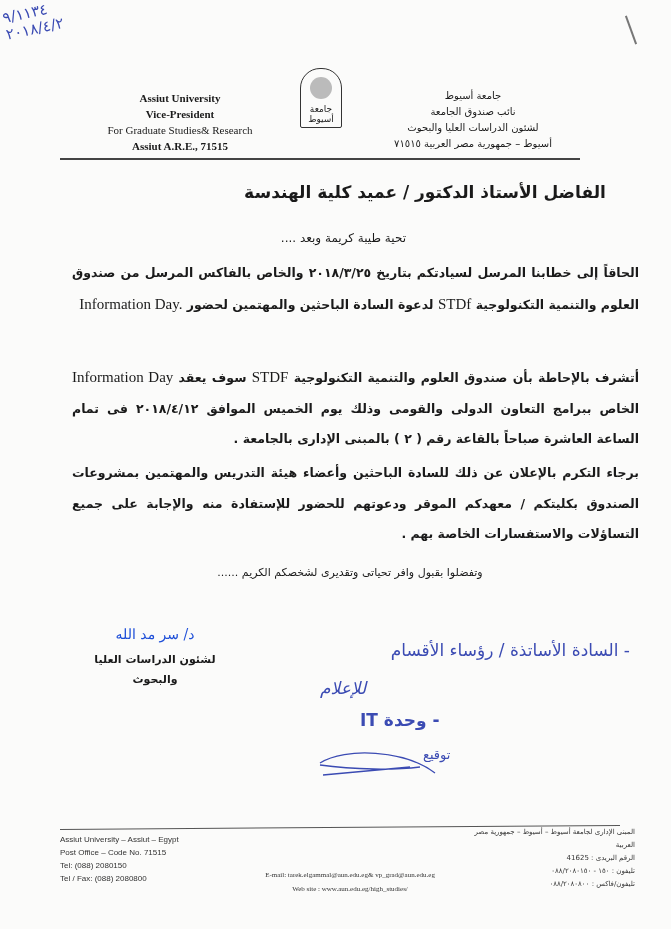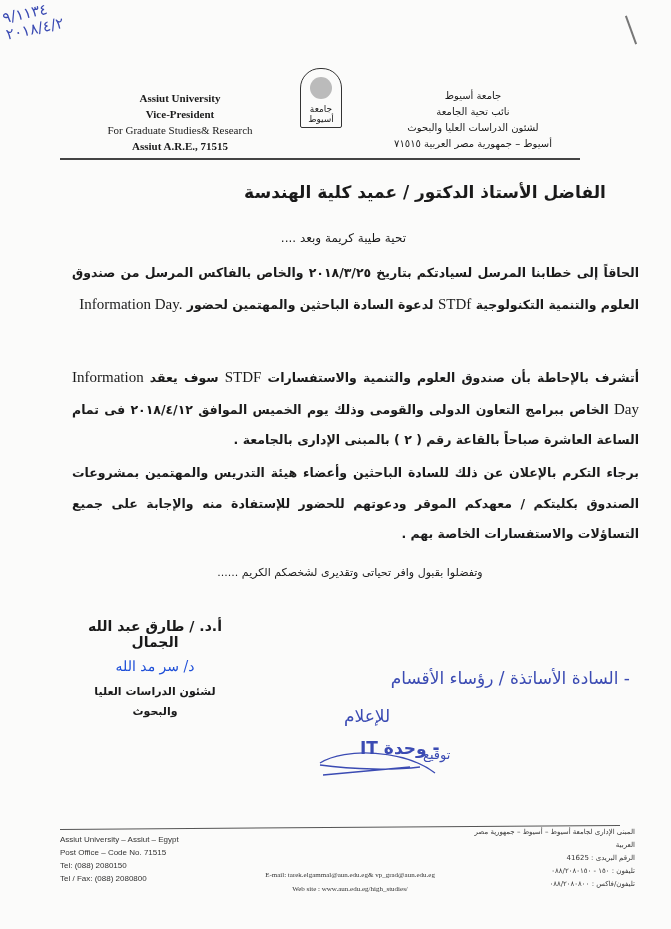--- a/index.html
+++ b/index.html
@@ -15,21 +15,21 @@
     .logo .txt { position:absolute; left:2px; bottom:3px; width:36px; text-align:center; font-size:9px; line-height:10px; font-family:"DejaVu Sans", sans-serif; direction:rtl; }
     .rule { left:60px; width:520px; border-top:2px solid #444; }
     .to { left:240px; top:182px; width:370px; text-align:center; font-size:17px; font-weight:bold; direction:rtl; font-family:"DejaVu Sans", sans-serif; }
     .greet { right:265px; top:231px; font-size:12px; direction:rtl; font-family:"DejaVu Sans", sans-serif; }
     .para { left:60px; width:567px; direction:rtl; text-align:justify; font-family:"DejaVu Sans", sans-serif; font-weight:bold; font-size:12.5px; line-height:30.5px;margin-left:12px; }
     .closing { left:190px; top:566px; width:320px; text-align:center; font-size:11px; direction:rtl; font-family:"DejaVu Sans", sans-serif; }
     .sig-block { left:80px; top:618px; width:150px; text-align:center; direction:rtl; font-family:"DejaVu Sans", sans-serif; }
     .sig-name { font-size:14px; font-weight:bold; }
     .sig-scrawl { font-size:14px; font-family:"DejaVu Serif", serif; margin:8px 0 8px; color:#1d4ed8; }
     .sig-title { font-size:11px; font-weight:bold; line-height:20px; }
-    .note { direction:rtl; font-size:17px;margin-top:28px; }
+    .note { direction:rtl; font-size:17px; }
     .footer-rule { left:60px; top:827px; width:560px; border-top:1.5px solid #555; transform:rotate(-0.4deg); }
     .foot-en { left:60px; top:833px; font-size:8px; line-height:13px; font-family:"Liberation Sans", sans-serif; color:#333; }
     .foot-ar { left:455px; top:826px; width:180px; font-size:7px; line-height:13px; direction:rtl; font-family:"DejaVu Sans", sans-serif; color:#333; }
     .foot-c { left:220px; top:868px; width:260px; text-align:center; font-size:7px; line-height:14px; font-family:"Liberation Serif", serif; color:#333; }
     .mixed-en { font-family:"Liberation Serif", serif; font-weight:normal; font-size:15px; }
   </style>
 </head>
 <body>
 
 <div class="abs hand ref">
@@ -45,57 +45,56 @@
   <div>Assiut A.R.E., 71515</div>
 </div>
 
 <div class="abs logo">
   <div class="globe"></div>
   <div class="txt">جامعة أسيوط</div>
 </div>
 
 <div class="abs ar-head">
   <div>جامعة أسيوط</div>
-  <div>نائب تحية الجامعة</div>
+  <div>نائب صندوق الجامعة</div>
   <div>لشئون الدراسات العليا والبحوث</div>
   <div>أسيوط – جمهورية مصر العربية  ٧١٥١٥</div>
 </div>
 
 <div class="abs rule" style="top:158px"></div>
 
 <div class="abs to">الفاضل الأستاذ  الدكتور / عميد كلية الهندسة</div>
 <div class="abs greet">تحية طيبة كريمة وبعد ....</div>
 
 <div class="abs para" style="top:258px">
   <span>الحاقاً إلى خطابنا المرسل لسيادتكم بتاريخ ٢٠١٨/٣/٢٥ والخاص بالفاكس المرسل من صندوق العلوم والتنمية التكنولوجية</span>
   <span class="mixed-en">STDf</span>
   <span>لدعوة السادة الباحثين والمهتمين لحضور</span>
   <span class="mixed-en" dir="ltr">Information Day.</span>
 </div>
 
 <div class="abs para" style="top:362px">
-  <span>أتشرف بالإحاطة بأن صندوق العلوم والتنمية والاستفسارات</span>
+  <span>أتشرف بالإحاطة بأن صندوق العلوم والتنمية التكنولوجية</span>
   <span class="mixed-en">STDF</span>
   <span>سوف يعقد</span>
   <span class="mixed-en" dir="ltr">Information  Day</span>
   <span>الخاص ببرامج التعاون الدولى والقومى وذلك يوم الخميس الموافق ٢٠١٨/٤/١٢ فى تمام الساعة العاشرة صباحاً بالقاعة رقم ( ٢ ) بالمبنى الإدارى بالجامعة .</span>
 </div>
 
 <div class="abs para" style="top:458px">برجاء التكرم بالإعلان عن ذلك للسادة الباحثين وأعضاء هيئة التدريس والمهتمين بمشروعات الصندوق بكليتكم / معهدكم الموقر ودعوتهم للحضور للإستفادة منه والإجابة على جميع التساؤلات والاستفسارات الخاصة بهم .</div>
 
 <div class="abs closing">وتفضلوا بقبول وافر تحياتى وتقديرى لشخصكم الكريم ......</div>
 
 <div class="abs sig-block">
-  <div class="sig-name">أ.د. / طارق عبد الله الجمال</div>
   <div class="sig-scrawl">د/ سر مد الله</div>
   <div class="sig-title">لشئون الدراسات العليا والبحوث</div>
 </div>
 
 <div class="abs hand note" style="left:300px; top:640px; width:330px; text-align:right;">- السادة الأساتذة / رؤساء الأقسام</div>
-<div class="abs hand note" style="left:344px; top:678px;">للإعلام</div>
+<div class="abs hand note" style="left:320px; top:678px;font-style:italic;">للإعلام</div>
 <div class="abs hand note" style="left:360px; top:710px;font-weight:bold;">- وحدة IT</div>
 <div class="abs hand" style="left:315px; top:745px; width:150px; height:30px;">
   <svg width="150" height="40">
     <path d="M5 18 C30 2, 90 5, 120 28 M5 20 C40 25, 80 25, 105 22 M8 30 L95 22" stroke="#3b4bb3" fill="none" stroke-width="1.3"></path>
   </svg>
   <span class="abs" style="left:108px; top:2px; font-size:13px;">توقيع</span>
 </div>
 
 <div class="abs footer-rule"></div>
 

